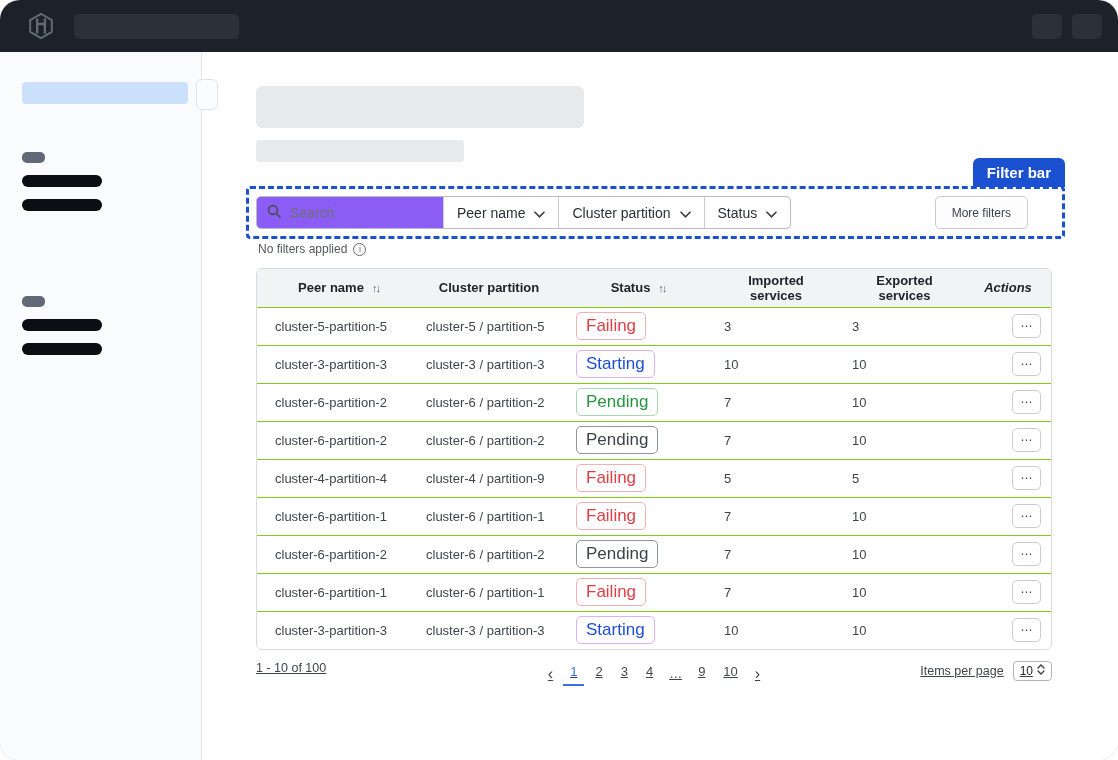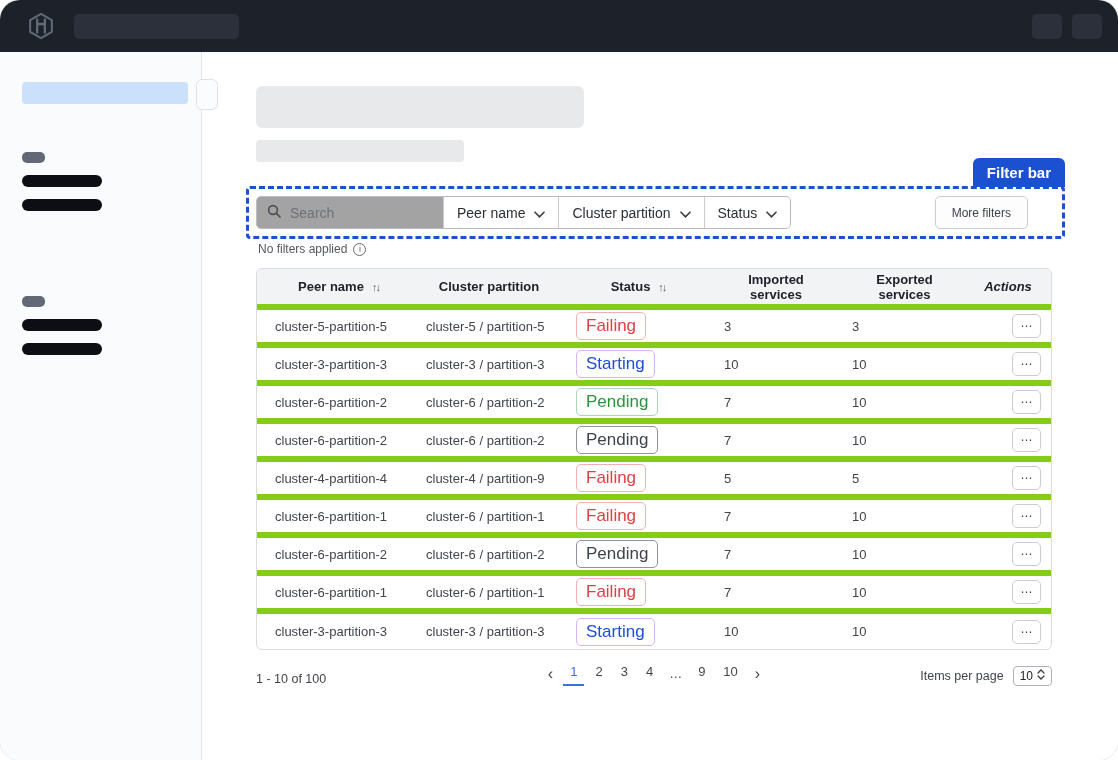--- a/index.html
+++ b/index.html
@@ -30,55 +30,55 @@
   .ph2 { position:absolute; left:54px; top:88px; width:208px; height:22px; background:#e8e9eb; border-radius:4px; }
 
   
   .annotation-tag { position:absolute; right:53px; top:106px; height:29px; background:#1b51d1; color:#fff;
                     font-size:15px; font-weight:bold; line-height:29px; padding:0 14px;
                     border-radius:6px 6px 0 0; z-index:3; }
   .filter-outline { position:absolute; left:44px; right:53px; top:134px; height:53px;
                     border:3px dashed #1b51d1; border-radius:4px;
                     display:flex; align-items:center; padding:0 34px 0 7px; z-index:1; }
 
-  .input-group { display:flex; align-items:stretch; height:33px; background:#a3a3a3;
+  .input-group { display:flex; align-items:stretch; height:33px; background:#8b5cf6;
                  border:1px solid #b9bdc3; border-radius:5px; overflow:hidden; }
   .ig-search { width:186px; display:flex; align-items:center; gap:7px; padding:0 10px; }
   .ig-search input { border:none; outline:none; font-size:14px; color:#2b2f35; width:100%;
                      font-family:"Liberation Sans", sans-serif; background:transparent; }
   .ig-search input::placeholder { color:#6d7177; }
   .ig-dd { display:flex; align-items:center; gap:9px; padding:0 13px; border-left:1px solid #c9ccd1;
            font-size:14px; color:#2b2f35; cursor:pointer; background:#fff; white-space:nowrap; }
   .more-filters { margin-left:auto; height:33px; padding:0 16px; border:1px solid #c8cbd0; border-radius:5px;
                   background:#fdfdfd; font-size:12px; color:#3f434a; font-family:"Liberation Sans", sans-serif; }
   .filters-status { position:absolute; left:56px; top:190px; display:flex; align-items:center; gap:6px;
                     font-size:12px; color:#54575e; }
   .info-icon { width:13px; height:13px; border:1px solid #64676d; border-radius:50%;
                font-size:9px; line-height:11px; text-align:center; color:#64676d; font-style:normal; display:inline-block; }
 
   
   .table-wrap { position:absolute; left:54px; top:216px; width:796px;
                 border:1px solid #d9dbdf; border-radius:6px; overflow:hidden; }
   table { width:100%; border-collapse:collapse; table-layout:fixed; font-size:13px; }
   th { background:#f2f3f5; height:38px; text-align:center; padding:0 6px 0 18px; font-weight:bold; color:#20242a; }
-  td { height:38px; padding:0 6px 0 18px; border-top:6px solid #84cc16; color:#40444b; }
+  td { height:38px; padding:0 6px 0 18px; border-top:1px solid #84cc16; color:#40444b; }
   th.col-actions { padding-right:18px;font-style:italic; }
   td.col-actions { text-align:right; padding-right:12px; }
   .sort-icon { font-size:11px; letter-spacing:-2px; color:#5a5e66; margin-left:8px; font-weight:normal; }
   .badge { display:inline-block; padding:3px 9px; border-radius:5px; font-size:17px; background:#fff; border:1px solid #9ba0a6; color:#40444b; }
   .badge[data-status="Failing"]  { color:#e03e45; border-color:#f3b0b3; }
   .badge[data-status="Starting"] { color:#1d4ed8; border-color:#dcb1f5; }
   .badge[data-status="Active"]   { color:#27953f; border-color:#a8d8b2; }
   .badge[data-status="Pending"]  { color:#3f434a; border-color:#8f949b; }
   .ellipsis-btn { width:29px; height:24px; border:1px solid #caccd1; border-radius:5px; background:#fff;
                   font-size:12px; line-height:20px; color:#3f434a; padding:0; }
 
   
-  .pagination { position:absolute; left:54px; top:609px; width:796px; display:flex; align-items:flex-end;
-                font-size:12.5px; color:#3f434a; }
+  .pagination { position:absolute; left:54px; top:609px; width:796px; display:flex; align-items:flex-start;
+                font-size:12.5px; color:#3f434a;text-decoration:underline; }
   .pg-left { flex:1; }
   .pg-center { display:flex; align-items:center; gap:4px; }
   .pg-arrow { font-size:16px; color:#3f434a; padding:0 6px; background:none; border:none; line-height:1; }
   .pg-num { padding:3px 7px 5px; color:#43474d; background:none; border:none; font-size:13px;
             font-family:"Liberation Sans", sans-serif; border-bottom:2px solid transparent; }
   .pg-num.current { color:#3b72de; border-bottom-color:#3b72de; }
   .pg-ellipsis { padding:3px 5px; color:#43474d; font-size:13px; }
   .pg-right { flex:1; display:flex; justify-content:flex-end; align-items:center; gap:9px; }
   .pg-select { display:inline-flex; align-items:center; gap:4px; border:1px solid #aeb2b8; border-radius:4px;
                padding:2px 6px; font-size:12px; color:#23262b; background:#fff; }

